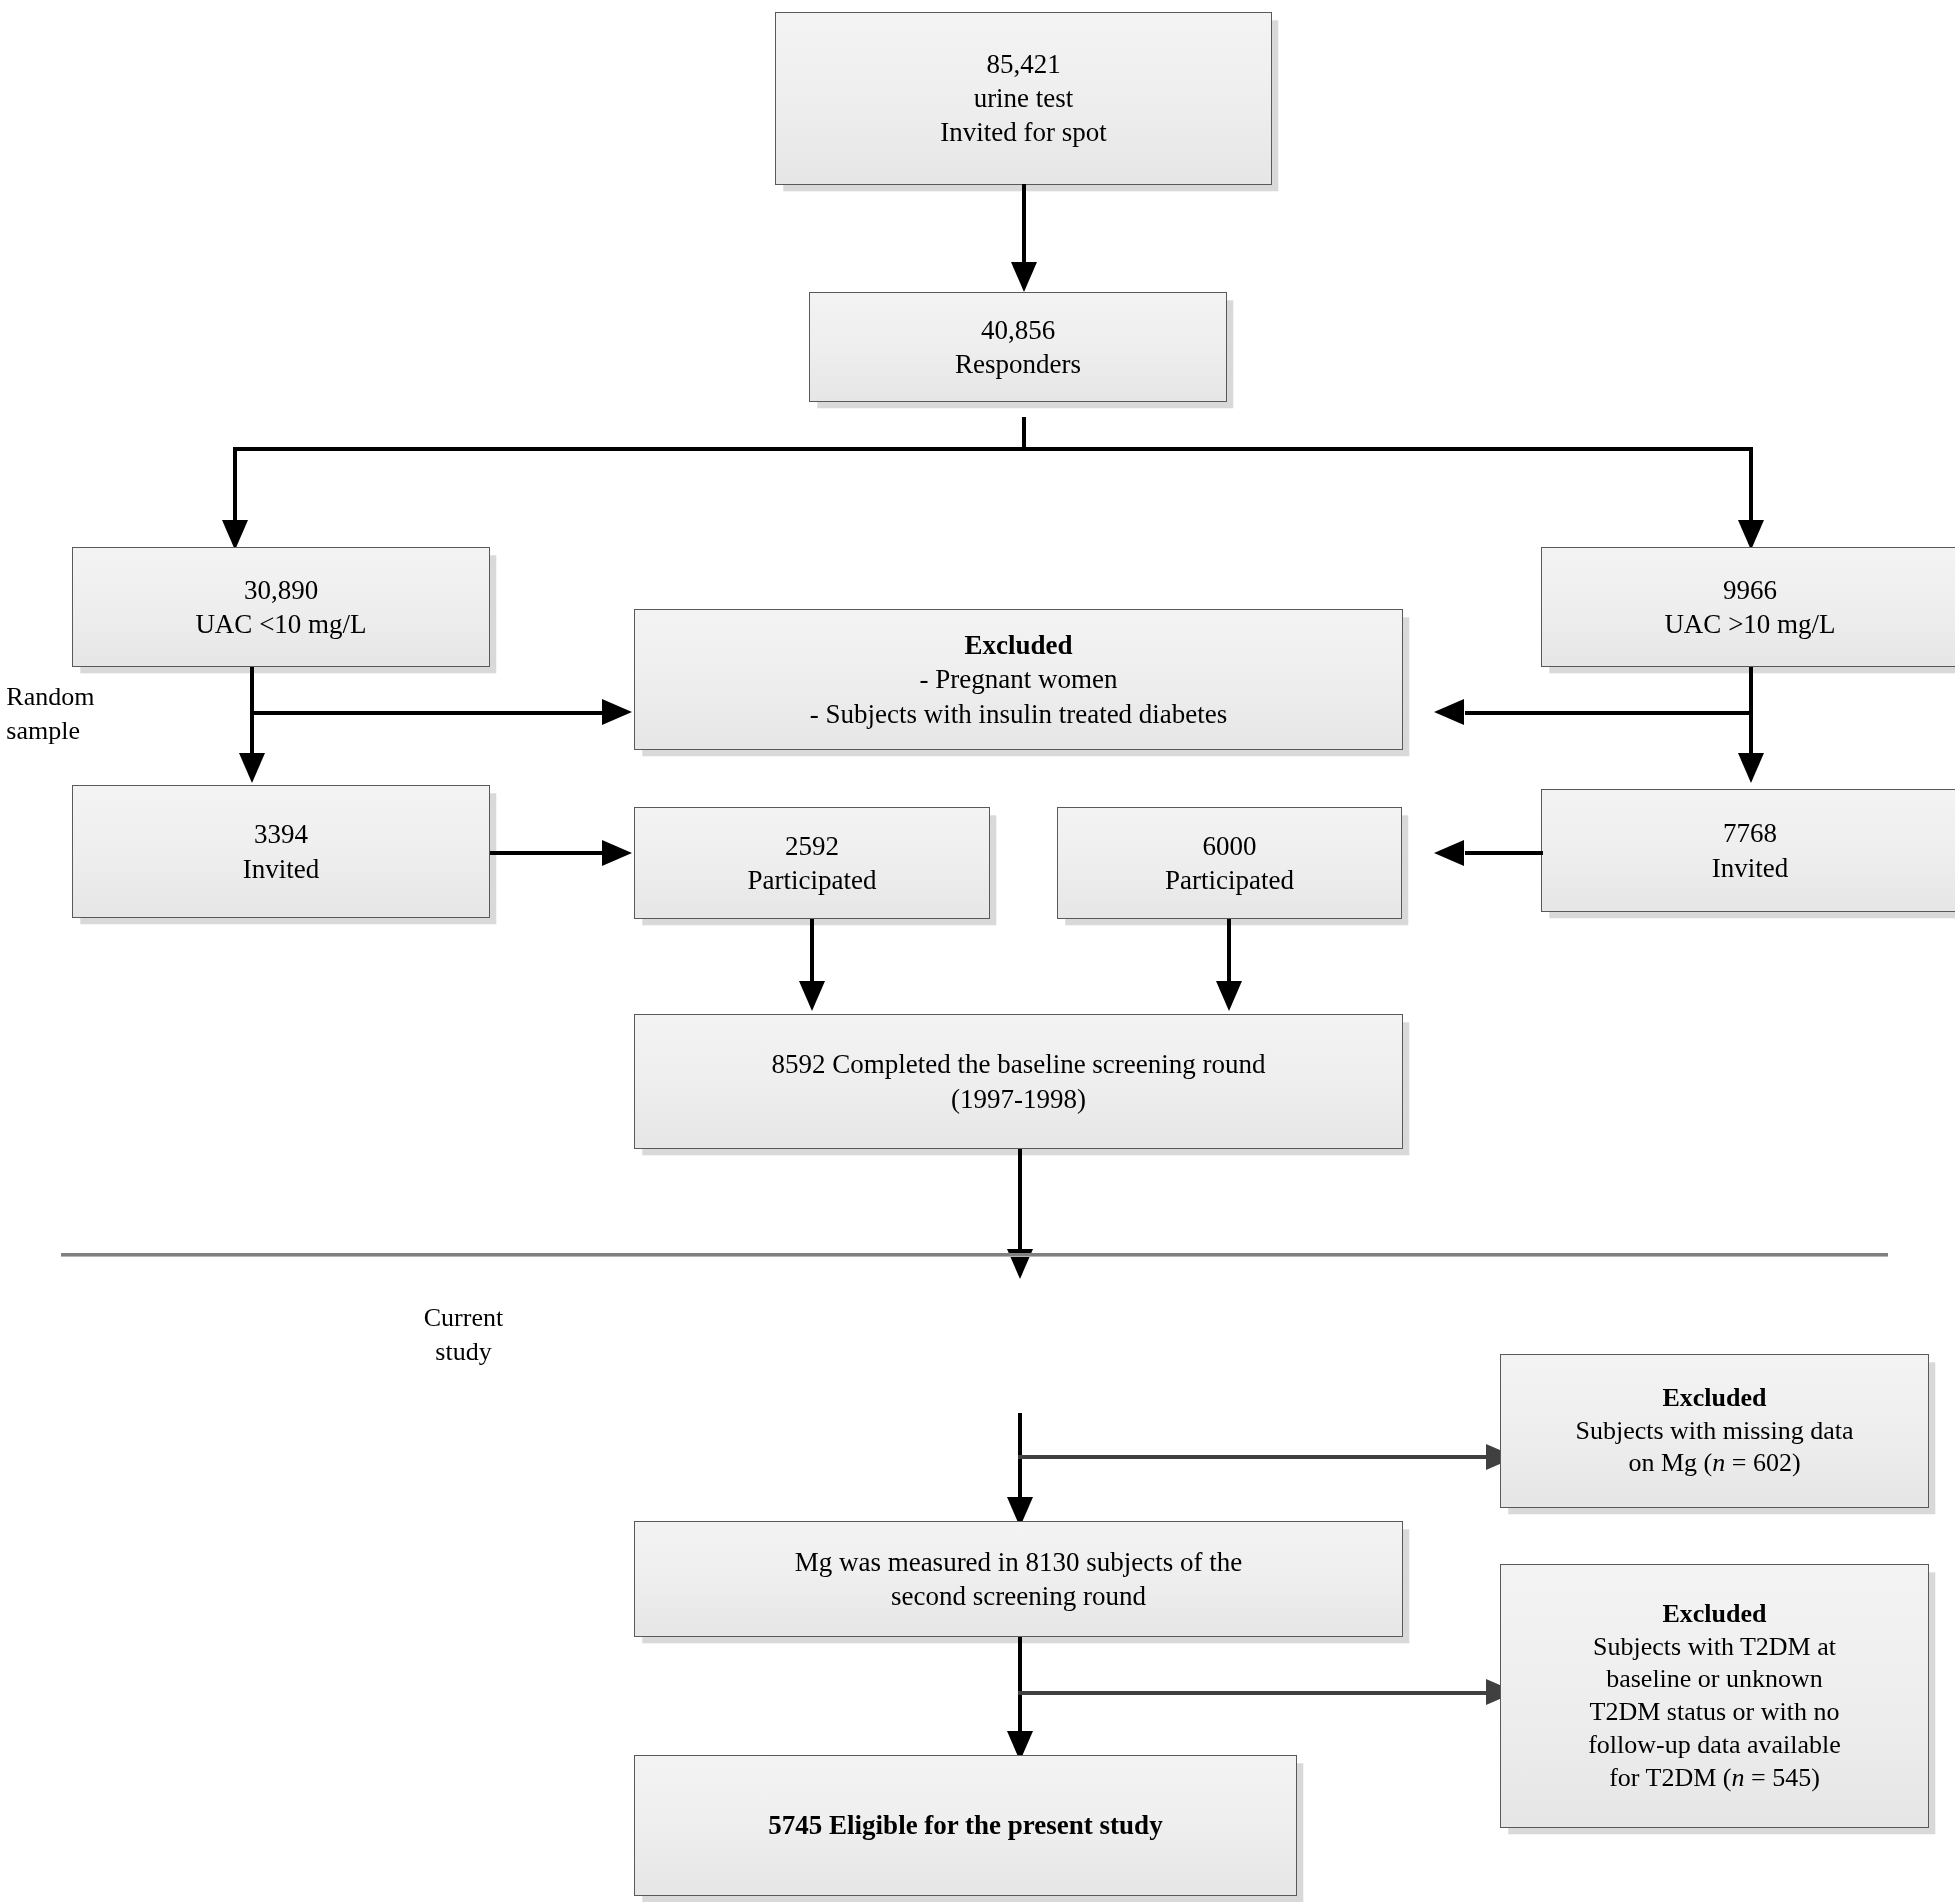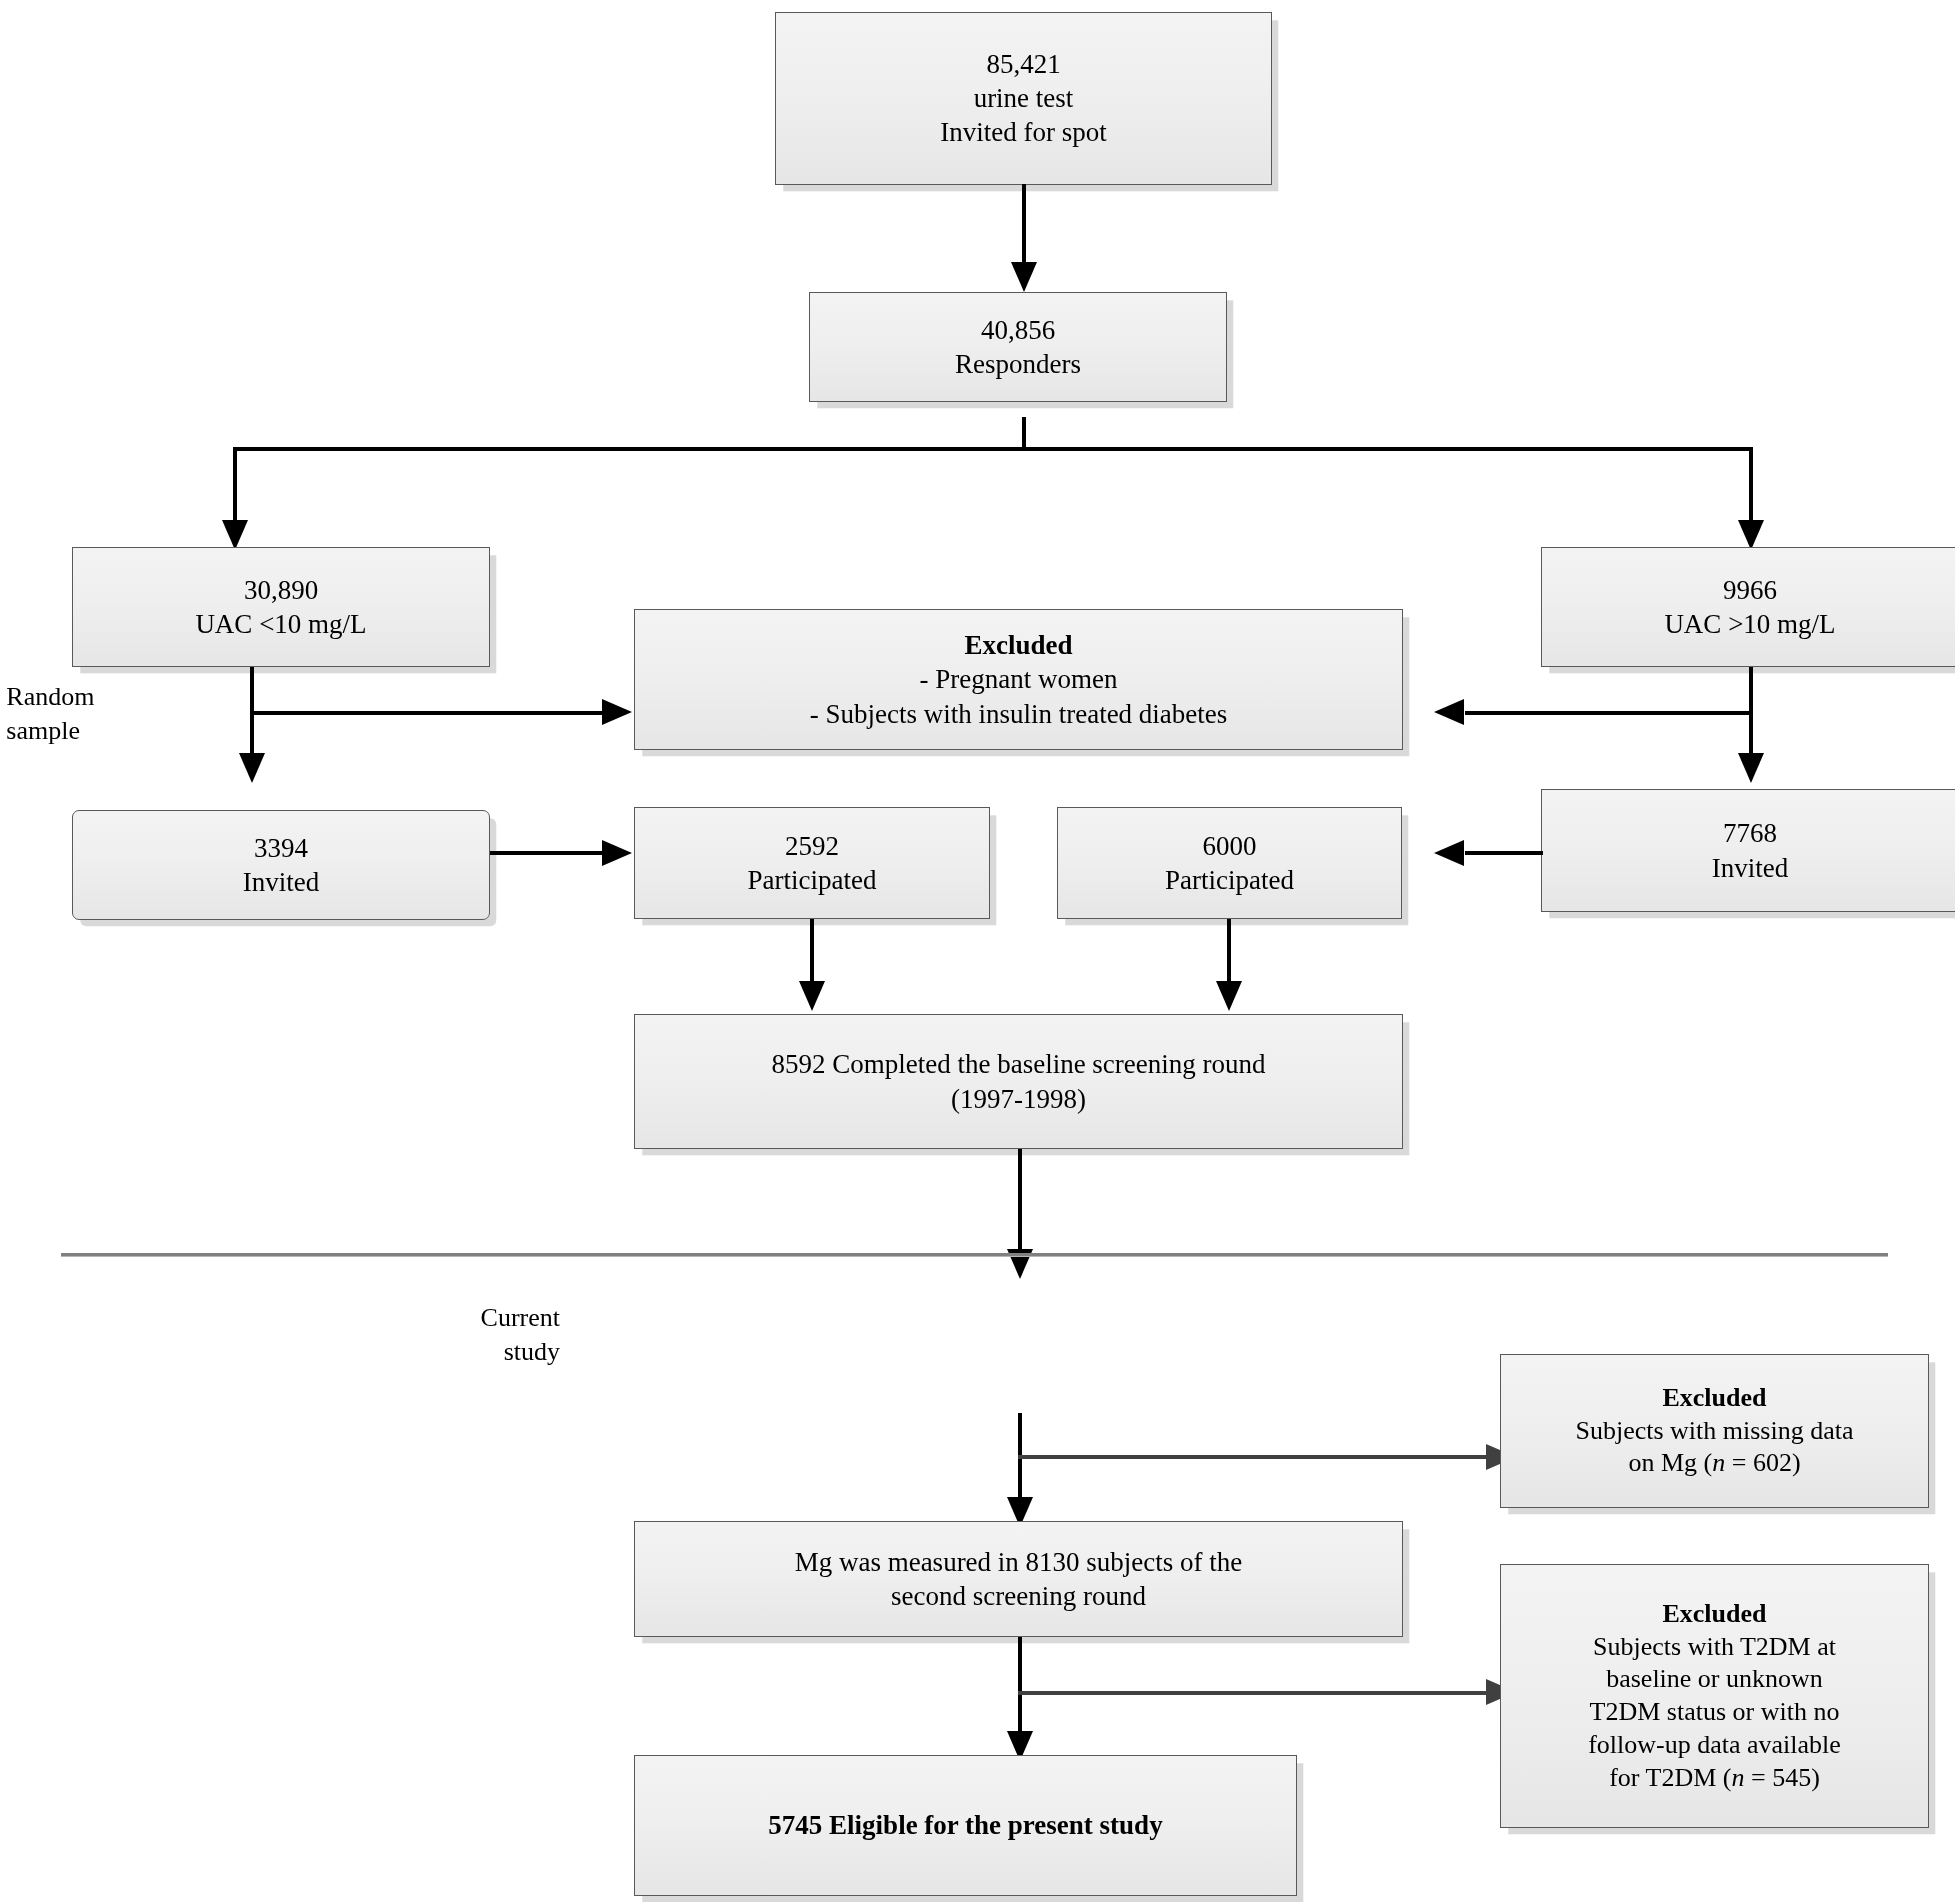--- a/index.html
+++ b/index.html
@@ -151,21 +151,21 @@
   <div class="arrow-down" style="left:1738px; top:753px;"></div>
 
   <div class="hline" style="left:1465px; top:711px; width:288px;"></div>
   <div class="arrow-left" style="left:1434px; top:699px;"></div>
 
   <div class="label" style="left:6.3px; top:680px; width:157px; text-align:left;">
     <span class="ln">Random</span>
     <span class="ln">sample</span>
   </div>
 
-  <div class="box" style="left:72px; top:810px; width:418px; height:110px;border-radius:7px;">
+  <div class="box" style="left:72px; top:785px; width:418px; height:133px;">
     <div class="inner">
       <span class="ln">3394</span>
       <span class="ln">Invited</span>
     </div>
   </div>
 
   <div class="box" style="left:634px; top:807px; width:356px; height:112px;">
     <div class="inner">
       <span class="ln">2592</span>
       <span class="ln">Participated</span>
@@ -203,21 +203,21 @@
       <span class="ln">8592 Completed the baseline screening round</span>
       <span class="ln">(1997-1998)</span>
     </div>
   </div>
 
   <div class="vline" style="left:1018px; top:1149px; height:126px;"></div>
   <div class="arrow-down" style="left:1007px; top:1249px;"></div>
 
   <div class="divider" style="left:61px; top:1253px; width:1827px;"></div>
 
-  <div class="label" style="left:387px; top:1301px; width:173px;text-align:right;">
+  <div class="label" style="left:377px; top:1301px; width:173px;">
     <span class="ln">Current</span>
     <span class="ln">study</span>
   </div>
 
 
   <div class="vline" style="left:1018px; top:1413px; height:110px;"></div>
   <div class="arrow-down" style="left:1007px; top:1497px;"></div>
 
   <div class="hline grey" style="left:1018px; top:1455px; width:470px;"></div>
   <div class="arrow-right grey" style="left:1486px; top:1444px;"></div>

